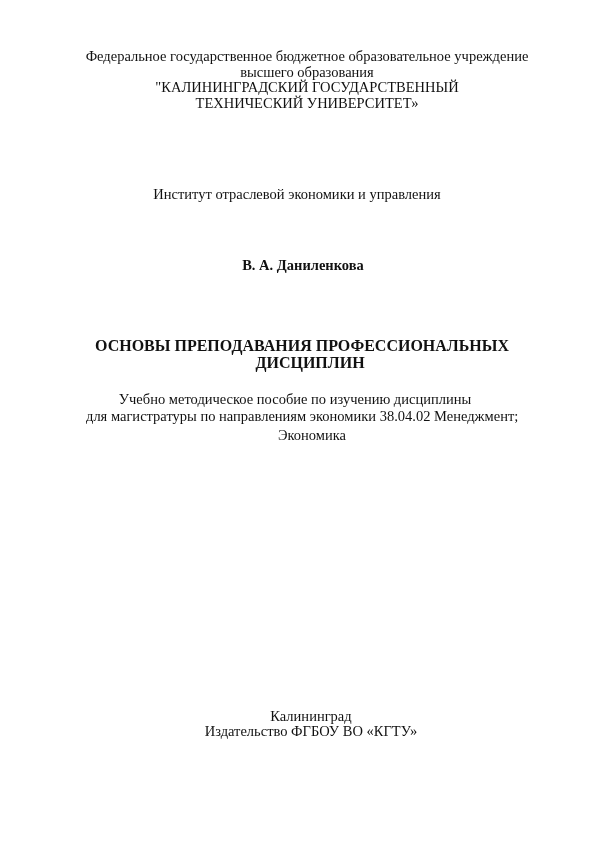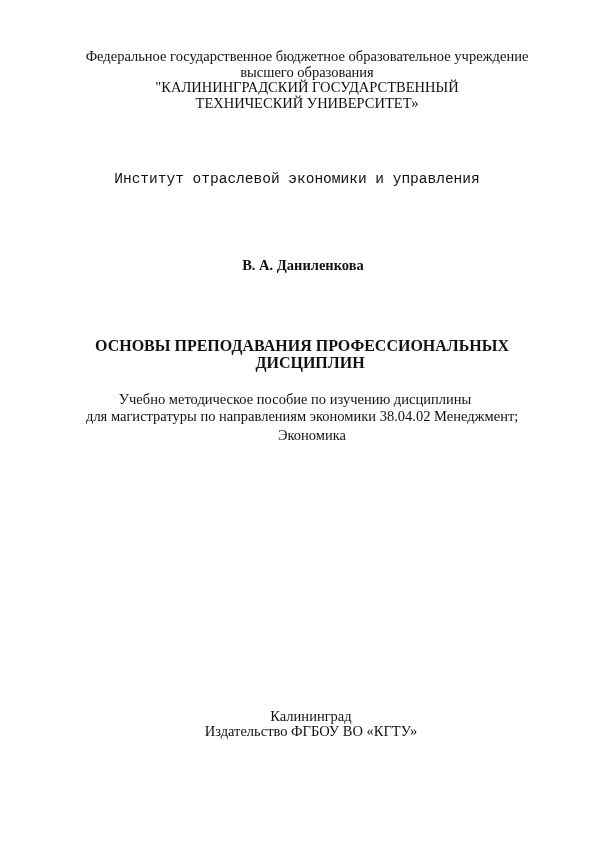--- a/index.html
+++ b/index.html
@@ -33,21 +33,21 @@
       width: 600px;
       text-align: center;
     }
     .bold { font-weight: bold; }
 
     #org-line1 { top: 48px; left: 0; width: 614px; }
     #org-line2 { top: 64px; left: 0; width: 614px; }
     #org-line3 { top: 79px; left: 0; width: 614px; }
     #org-line4 { top: 95px; left: 0; width: 614px; }
 
-    #institute { top: 171px; left: 0; width: 594px; font-family: Liberation Mono, monospace; }
+    #institute { top: 186px; left: 0; width: 594px; }
 
     #author { top: 257px; left: 0; width: 606px; font-size: 14.5px; }
 
     #title-line1 { top: 337px; left: 95px; font-size: 16px; line-height: 18px; }
     #title-line2 { top: 354px; left: 0; width: 620px; font-size: 16px; line-height: 18px; }
 
     #sub-line1 { top: 391px; left: 0; width: 590px; }
     #sub-line2 { top: 408px; left: 86px; }
     #sub-line3 { top: 427px; left: 0; width: 624px; }
 

